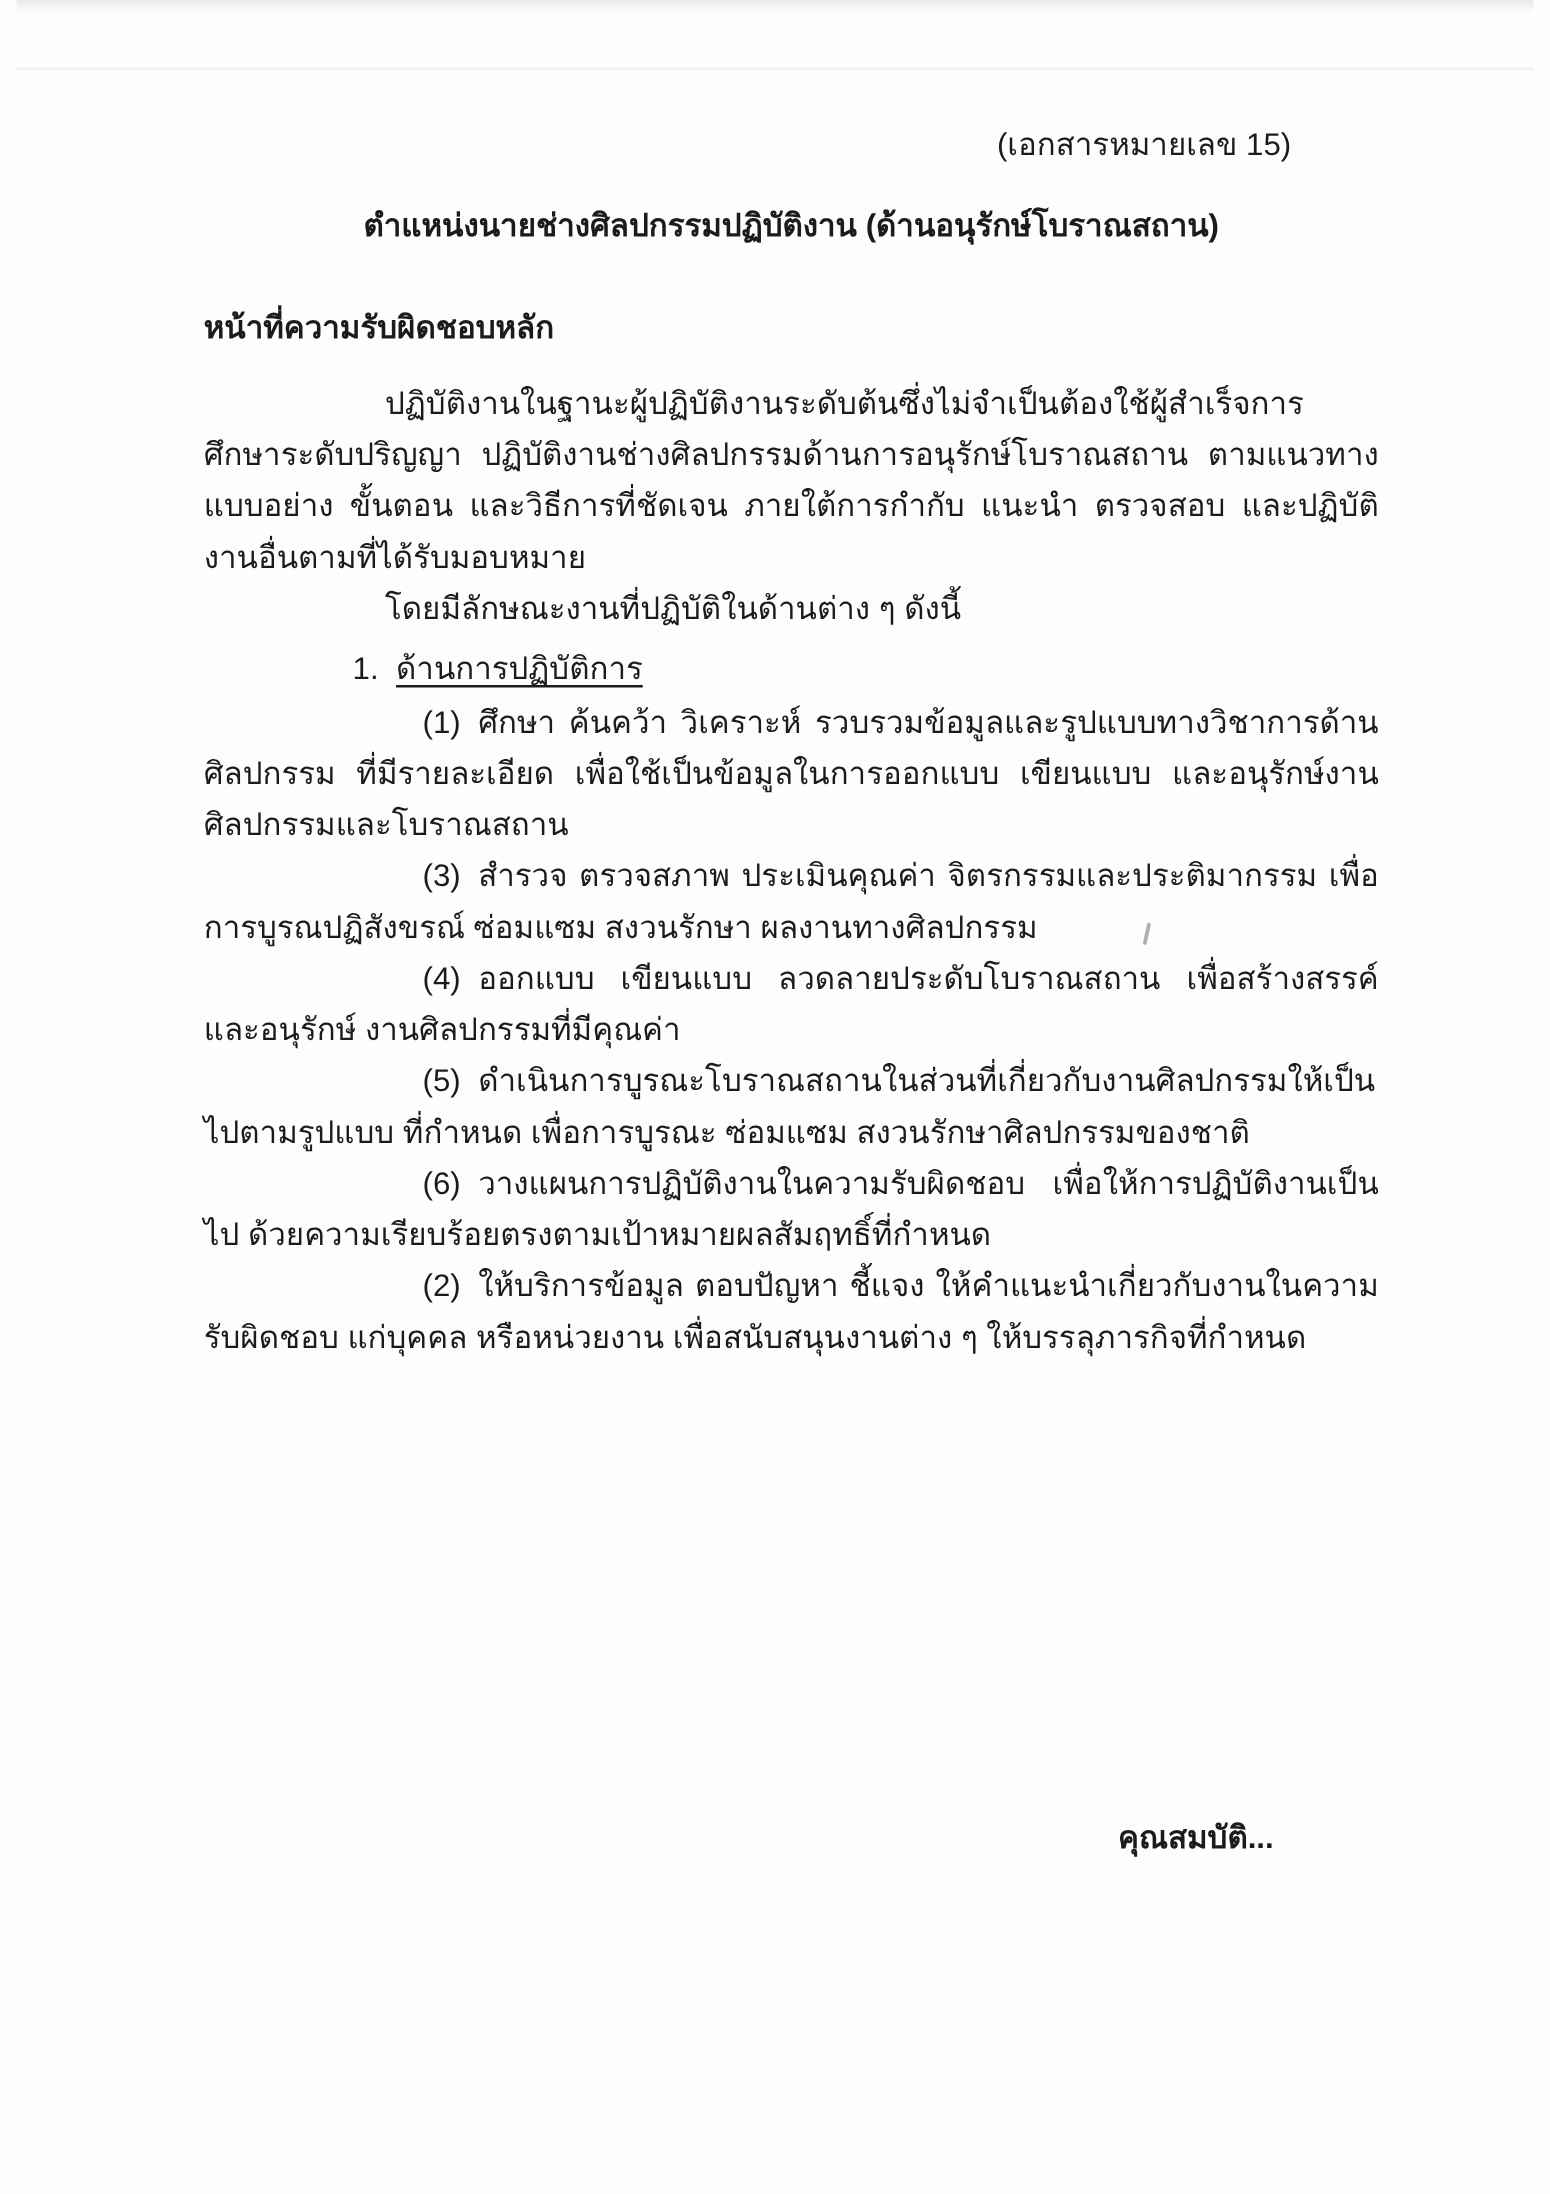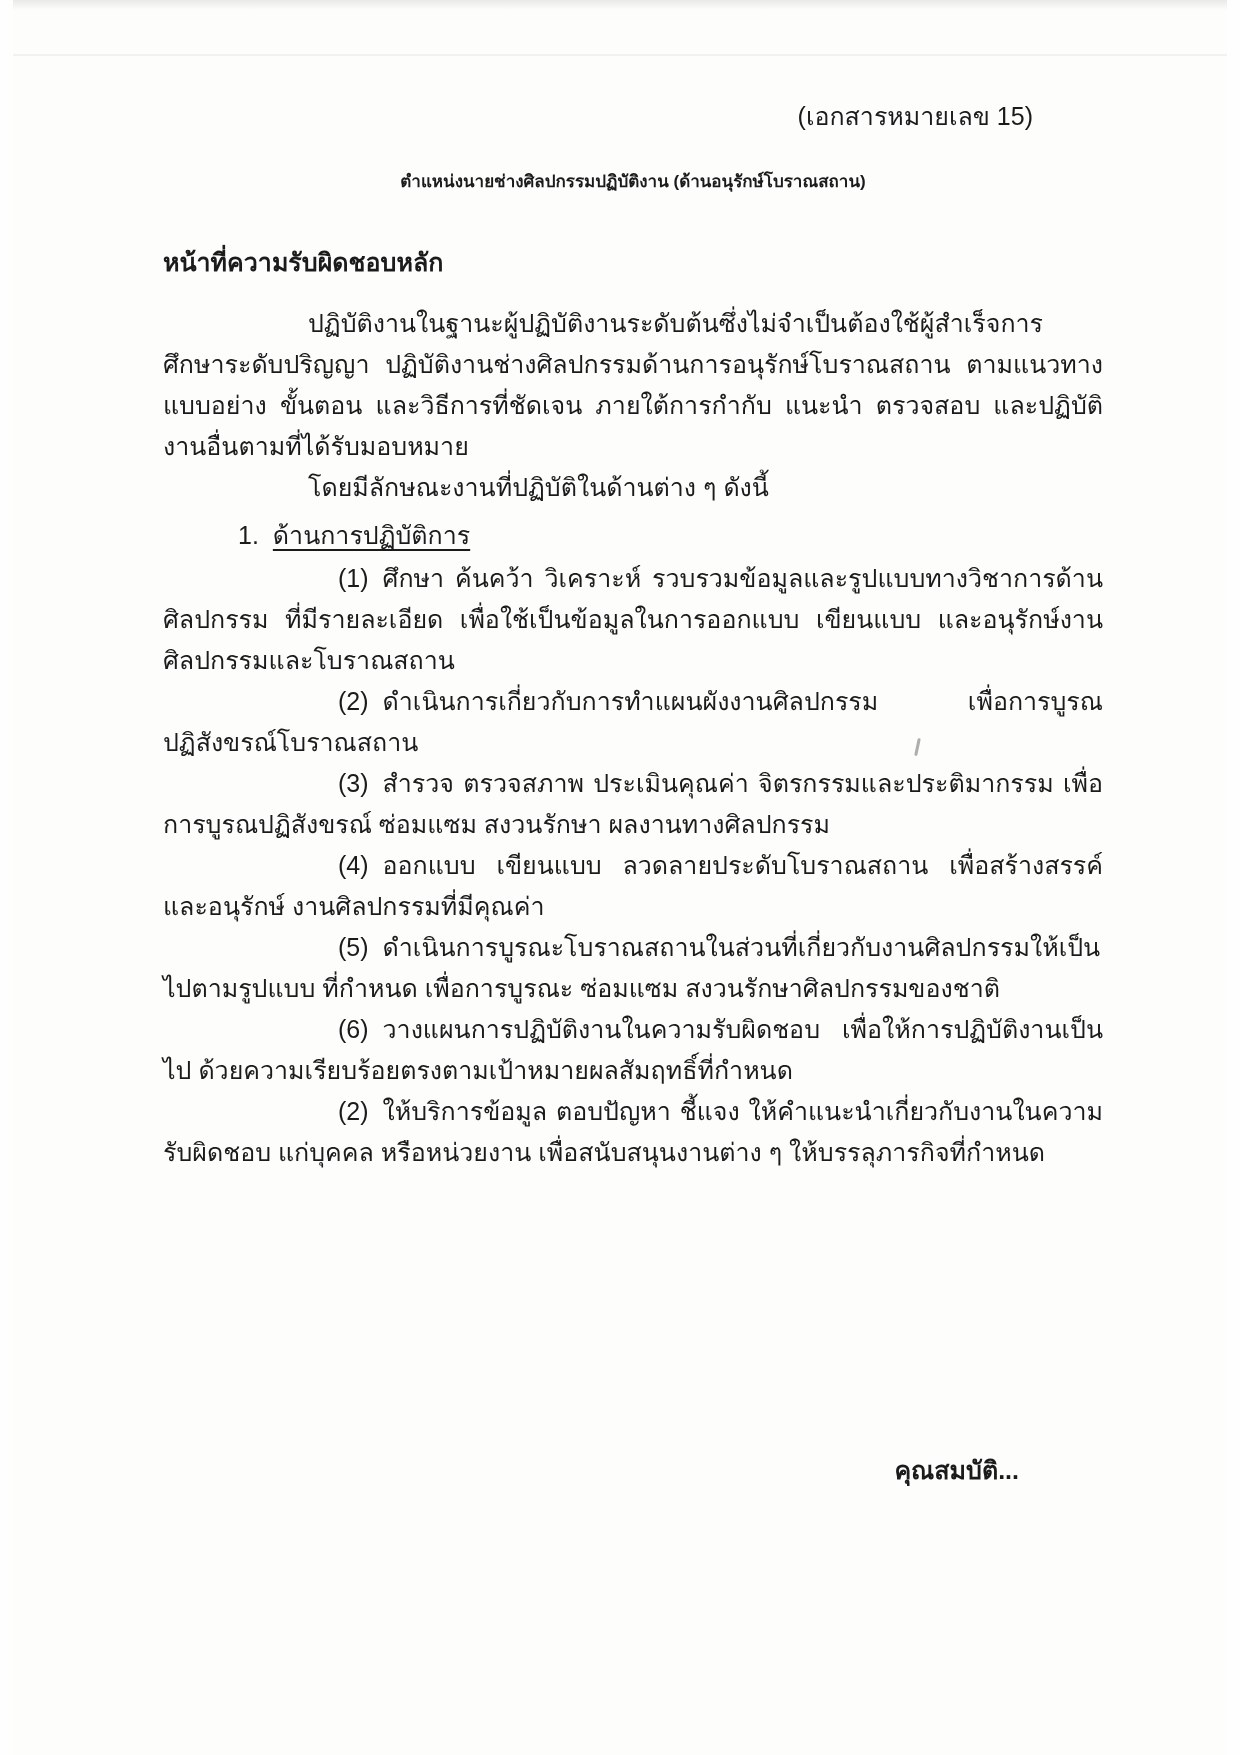--- a/index.html
+++ b/index.html
@@ -48,21 +48,21 @@
     top: 96px;
     left: 150px;
     width: 940px;
   }
   .doc-number {
     text-align: right;
     padding-right: 70px;
     margin-bottom: 24px;
   }
   .title {
-    font-size: 17px;
+    font-size: 25px;
     font-weight: bold;
     text-align: center;
     margin: 0 0 40px 0;
     line-height: 41px;
   }
   .main-heading {
     font-size: 25px;
     font-weight: bold;
     margin: 0 0 20px 0;
     line-height: 41px;
@@ -72,21 +72,21 @@
     text-align: justify;
     text-indent: 145px;
   }
   p.item-para {
     margin: 0;
     text-align: justify;
     text-indent: 175px;
   }
   .item-num { margin-right: 14px; }
   .section-head {
-    margin: 2px 0 2px 75px;
+    margin: 2px 0 2px 119px;
   }
   .section-head.extra-space { margin-top: 7px; }
   .sec-num { margin-right: 14px; }
   .sec-title { text-decoration: underline; text-underline-offset: 5px; }
   .footer-note {
     position: absolute;
     top: 1450px;
     right: 208px;
     font-weight: bold;
     font-size: 25px;
@@ -109,21 +109,20 @@
     <h2 class="main-heading">หน้าที่ความรับผิดชอบหลัก</h2>
 
     <p class="body">ปฏิบัติงานในฐานะผู้ปฏิบัติงานระดับต้นซึ่งไม่จำเป็นต้องใช้ผู้สำเร็จการศึกษาระดับปริญญา ปฏิบัติงานช่างศิลปกรรมด้านการอนุรักษ์โบราณสถาน ตามแนวทาง แบบอย่าง ขั้นตอน และวิธีการที่ชัดเจน ภายใต้การกำกับ แนะนำ ตรวจสอบ และปฏิบัติงานอื่นตามที่ได้รับมอบหมาย</p>
     <p class="body">โดยมีลักษณะงานที่ปฏิบัติในด้านต่าง ๆ ดังนี้</p>
 
     <div class="section">
       <div class="section-head extra-space">
         <span class="sec-num">1.</span><span class="sec-title">ด้านการปฏิบัติการ</span>
       </div>
       <p class="item-para"><span class="item-num">(1)</span><span>ศึกษา ค้นคว้า วิเคราะห์ รวบรวมข้อมูลและรูปแบบทางวิชาการด้านศิลปกรรม ที่มีรายละเอียด เพื่อใช้เป็นข้อมูลในการออกแบบ เขียนแบบ และอนุรักษ์งานศิลปกรรมและโบราณสถาน</span></p>
-      <p class="item-para"><span class="item-num">(2)</span><span>ดำเนินการเกี่ยวกับการทำแผนผังงานศิลปกรรม เพื่อการบูรณปฏิสังขรณ์โบราณสถาน</span></p>
       <p class="item-para"><span class="item-num">(3)</span><span>สำรวจ ตรวจสภาพ ประเมินคุณค่า จิตรกรรมและประติมากรรม เพื่อการบูรณปฏิสังขรณ์ ซ่อมแซม สงวนรักษา ผลงานทางศิลปกรรม</span></p>
       <p class="item-para"><span class="item-num">(4)</span><span>ออกแบบ เขียนแบบ ลวดลายประดับโบราณสถาน เพื่อสร้างสรรค์และอนุรักษ์ งานศิลปกรรมที่มีคุณค่า</span></p>
       <p class="item-para"><span class="item-num">(5)</span><span>ดำเนินการบูรณะโบราณสถานในส่วนที่เกี่ยวกับงานศิลปกรรมให้เป็นไปตามรูปแบบ ที่กำหนด เพื่อการบูรณะ ซ่อมแซม สงวนรักษาศิลปกรรมของชาติ</span></p>
       <p class="item-para"><span class="item-num">(6)</span><span>วางแผนการปฏิบัติงานในความรับผิดชอบ เพื่อให้การปฏิบัติงานเป็นไป ด้วยความเรียบร้อยตรงตามเป้าหมายผลสัมฤทธิ์ที่กำหนด</span></p>
     </div>
 
     <div class="section">
       <p class="item-para"><span class="item-num">(2)</span><span>ให้บริการข้อมูล ตอบปัญหา ชี้แจง ให้คำแนะนำเกี่ยวกับงานในความรับผิดชอบ แก่บุคคล หรือหน่วยงาน เพื่อสนับสนุนงานต่าง ๆ ให้บรรลุภารกิจที่กำหนด</span></p>
     </div>
 

